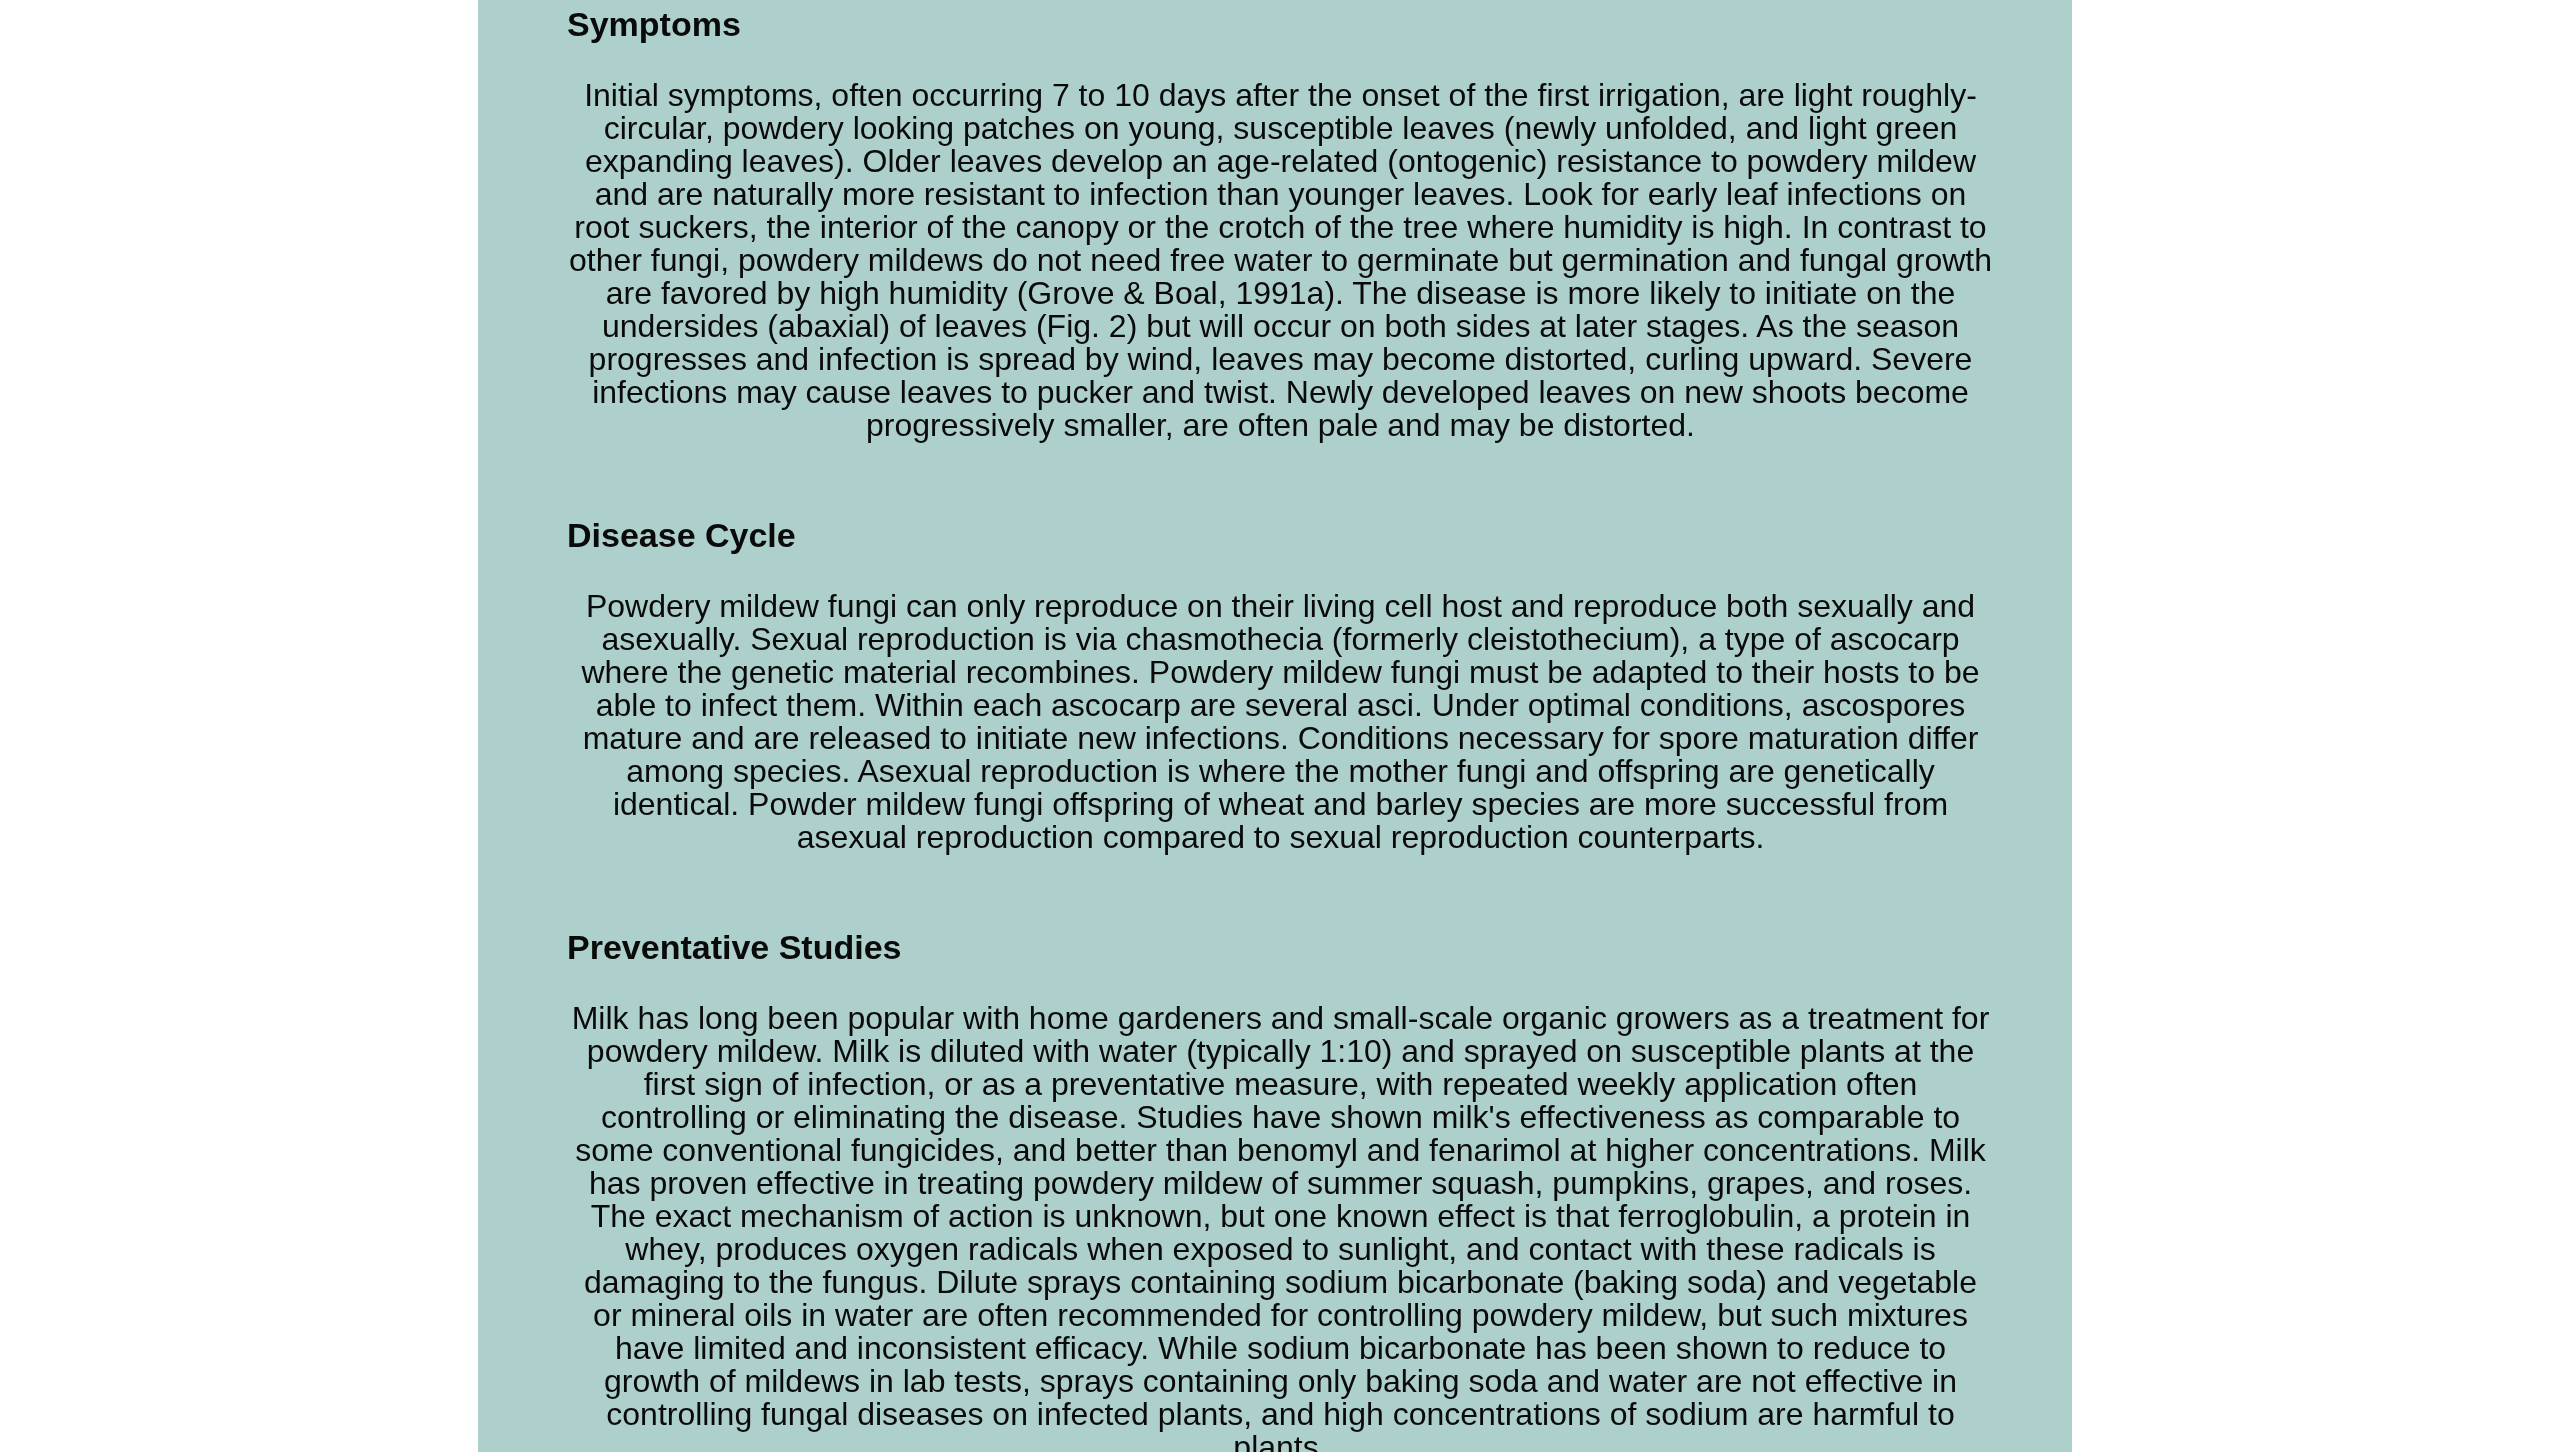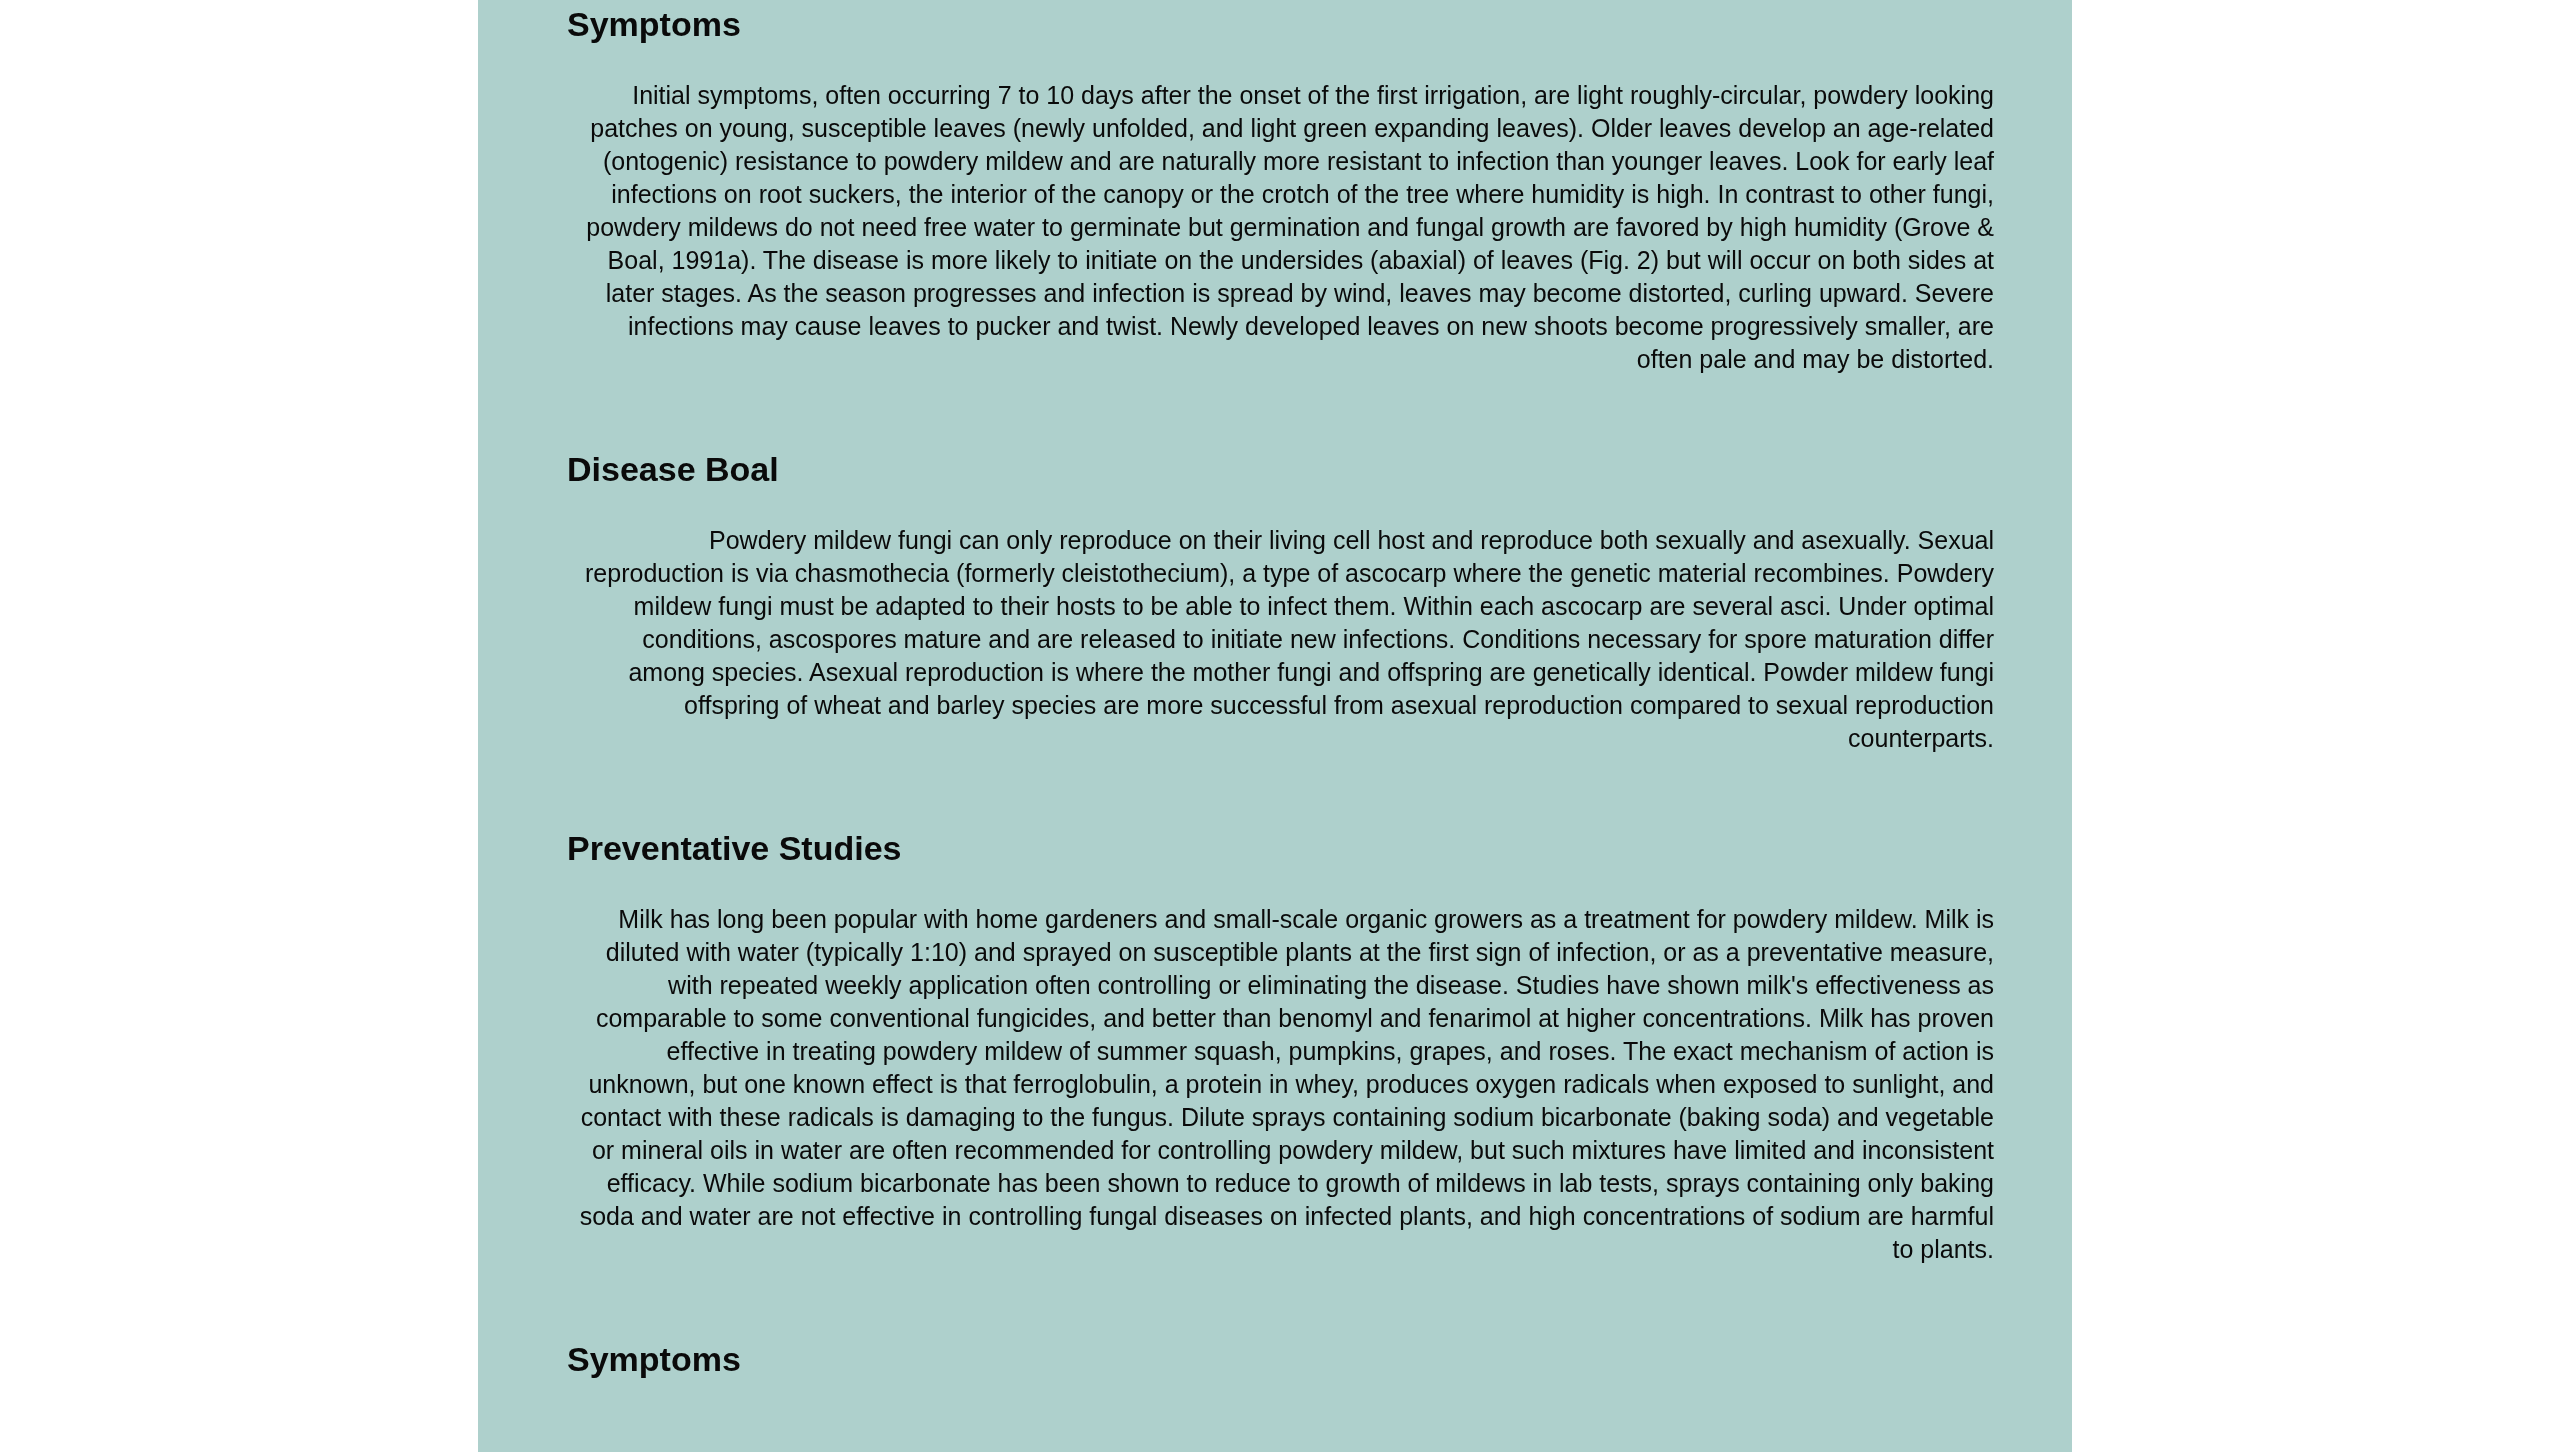--- a/index.html
+++ b/index.html
@@ -32,41 +32,41 @@
     font-size:34px;
     line-height:39px;
     font-weight:700;
     margin:74px 0 35px 0;
     color:var(--text);
   }
   .content-column section:first-of-type h2{
     margin-top:0;
   }
   .content-column p{
-    font-size:25px;
+    font-size:32px;
     line-height:33px;
     font-weight:400;
     margin:0;
     color:var(--text);
-    text-align:right;
+    text-align:center;
   }
 </style>
 </head>
 <body>
 
 <div class="canvas">
   <div class="content-column">
 
     <section>
       <h2>Symptoms</h2>
       <p>Initial symptoms, often occurring 7 to 10 days after the onset of the first irrigation, are light roughly-circular, powdery looking patches on young, susceptible leaves (newly unfolded, and light green expanding leaves). Older leaves develop an age-related (ontogenic) resistance to powdery mildew and are naturally more resistant to infection than younger leaves. Look for early leaf infections on root suckers, the interior of the canopy or the crotch of the tree where humidity is high. In contrast to other fungi, powdery mildews do not need free water to germinate but germination and fungal growth are favored by high humidity (Grove &amp; Boal, 1991a). The disease is more likely to initiate on the undersides (abaxial) of leaves (Fig. 2) but will occur on both sides at later stages. As the season progresses and infection is spread by wind, leaves may become distorted, curling upward. Severe infections may cause leaves to pucker and twist. Newly developed leaves on new shoots become progressively smaller, are often pale and may be distorted.</p>
     </section>
 
     <section>
-      <h2>Disease Boal</h2>
+      <h2>Disease Cycle</h2>
       <p>Powdery mildew fungi can only reproduce on their living cell host and reproduce both sexually and asexually. Sexual reproduction is via chasmothecia (formerly cleistothecium), a type of ascocarp where the genetic material recombines. Powdery mildew fungi must be adapted to their hosts to be able to infect them. Within each ascocarp are several asci. Under optimal conditions, ascospores mature and are released to initiate new infections. Conditions necessary for spore maturation differ among species. Asexual reproduction is where the mother fungi and offspring are genetically identical. Powder mildew fungi offspring of wheat and barley species are more successful from asexual reproduction compared to sexual reproduction counterparts.</p>
     </section>
 
     <section>
       <h2>Preventative Studies</h2>
       <p>Milk has long been popular with home gardeners and small-scale organic growers as a treatment for powdery mildew. Milk is diluted with water (typically 1:10) and sprayed on susceptible plants at the first sign of infection, or as a preventative measure, with repeated weekly application often controlling or eliminating the disease. Studies have shown milk's effectiveness as comparable to some conventional fungicides, and better than benomyl and fenarimol at higher concentrations. Milk has proven effective in treating powdery mildew of summer squash, pumpkins, grapes, and roses. The exact mechanism of action is unknown, but one known effect is that ferroglobulin, a protein in whey, produces oxygen radicals when exposed to sunlight, and contact with these radicals is damaging to the fungus. Dilute sprays containing sodium bicarbonate (baking soda) and vegetable or mineral oils in water are often recommended for controlling powdery mildew, but such mixtures have limited and inconsistent efficacy. While sodium bicarbonate has been shown to reduce to growth of mildews in lab tests, sprays containing only baking soda and water are not effective in controlling fungal diseases on infected plants, and high concentrations of sodium are harmful to plants.</p>
     </section>
 
     <section>
       <h2>Symptoms</h2>

